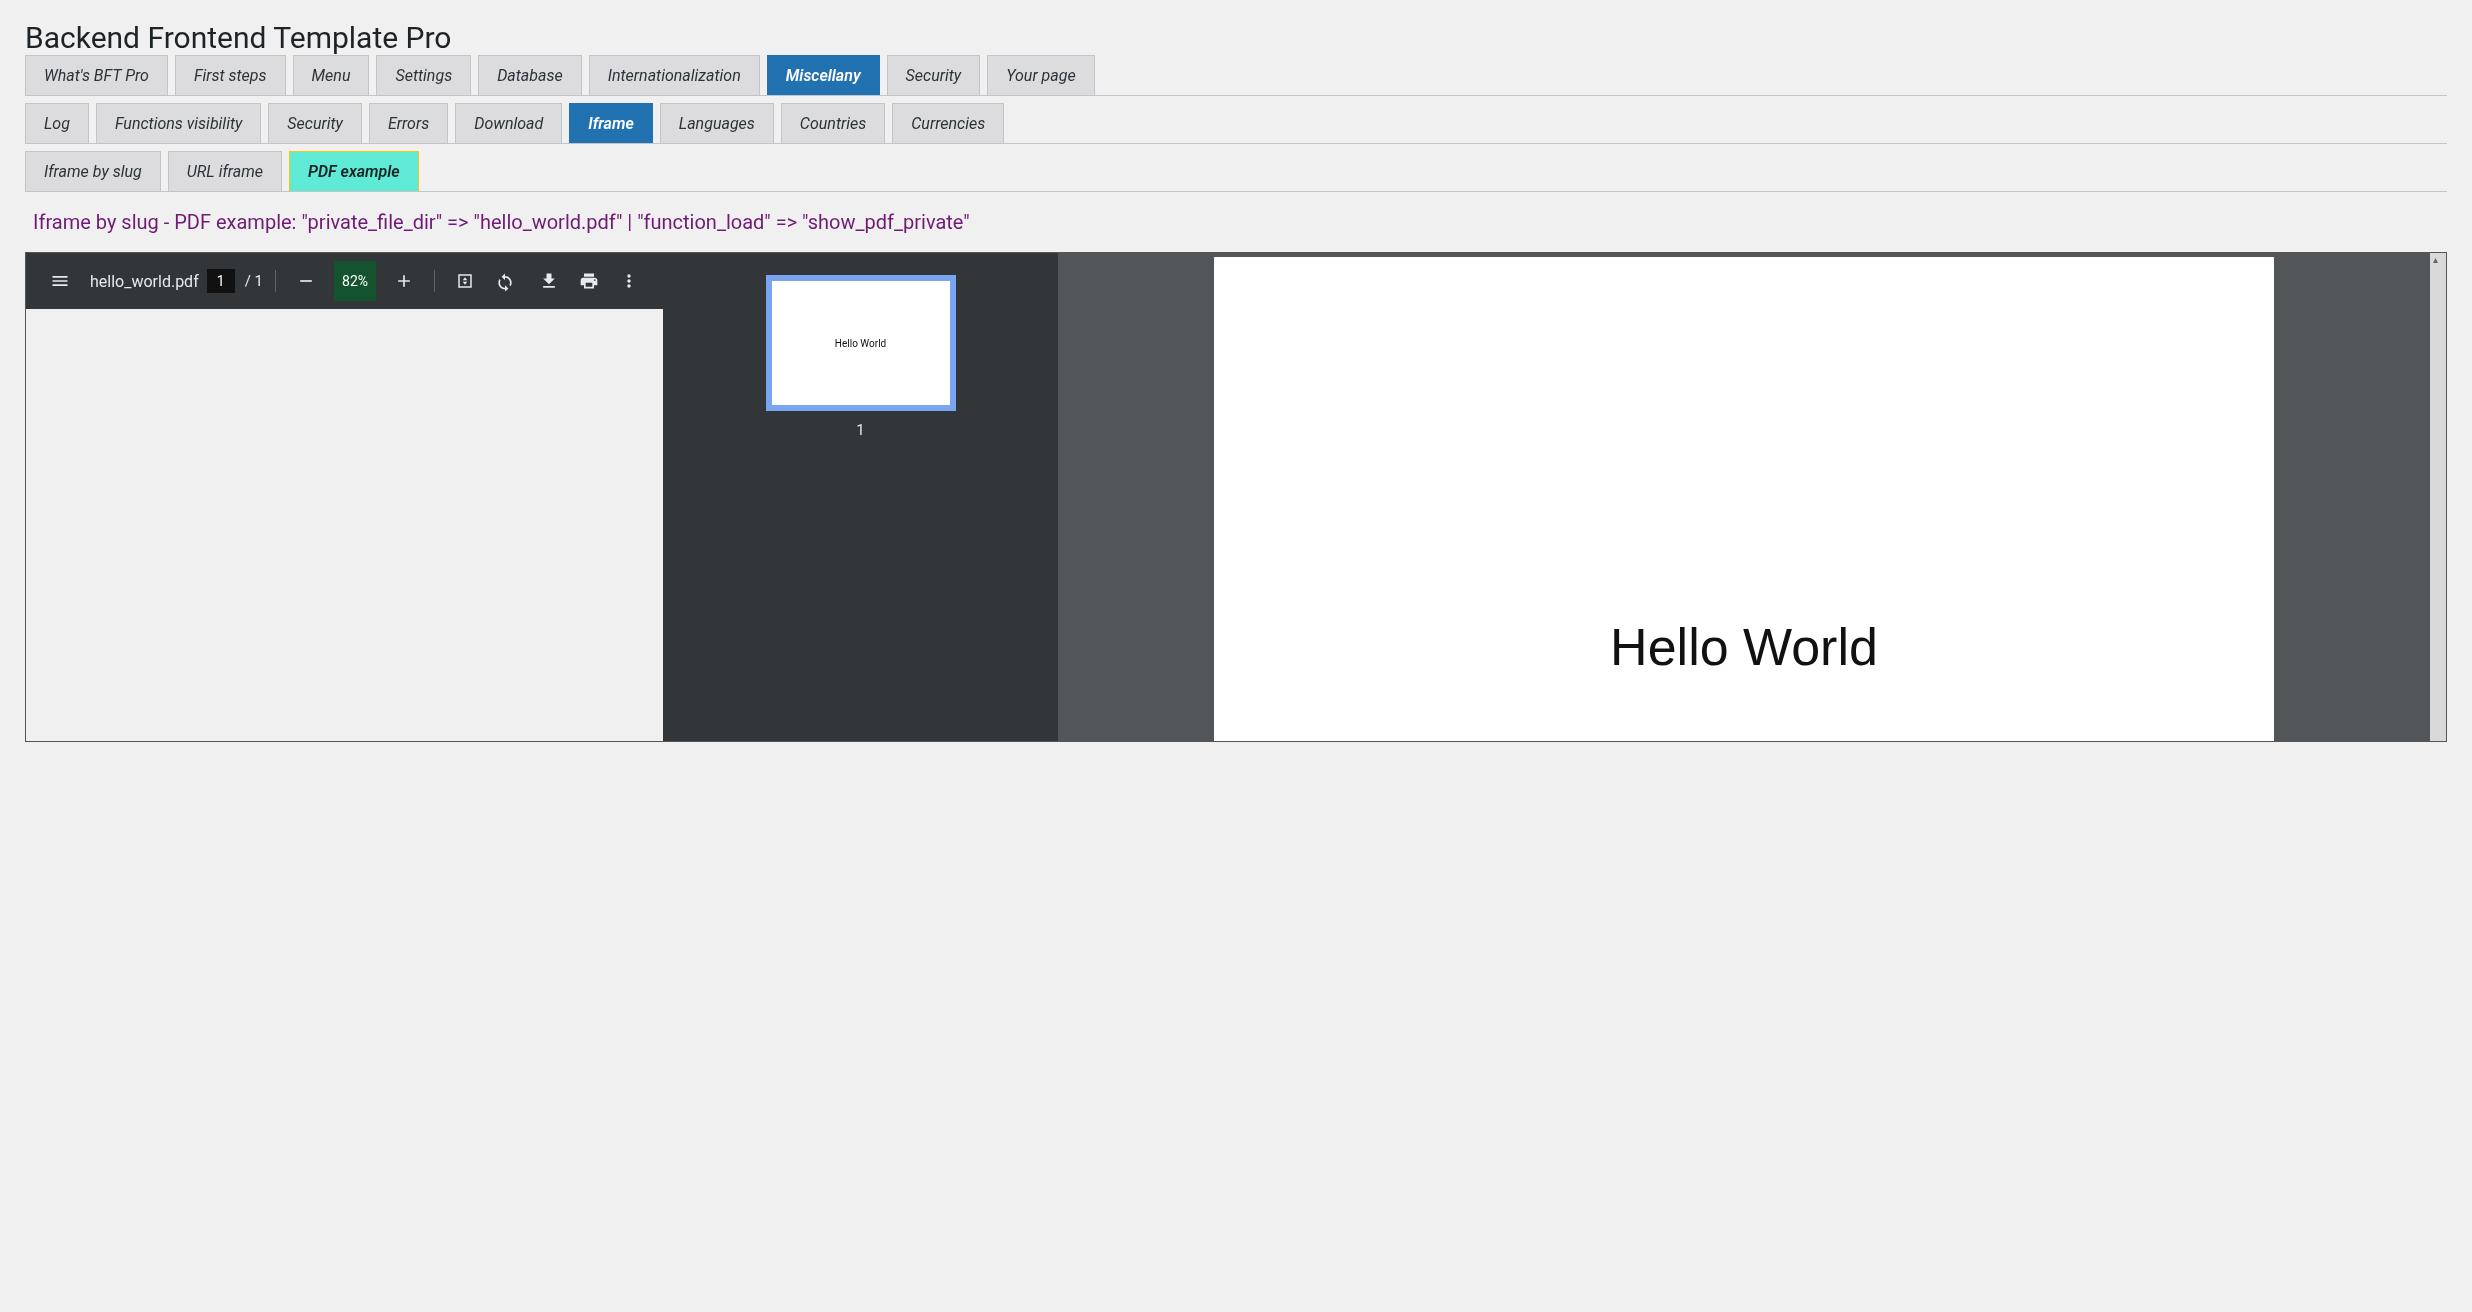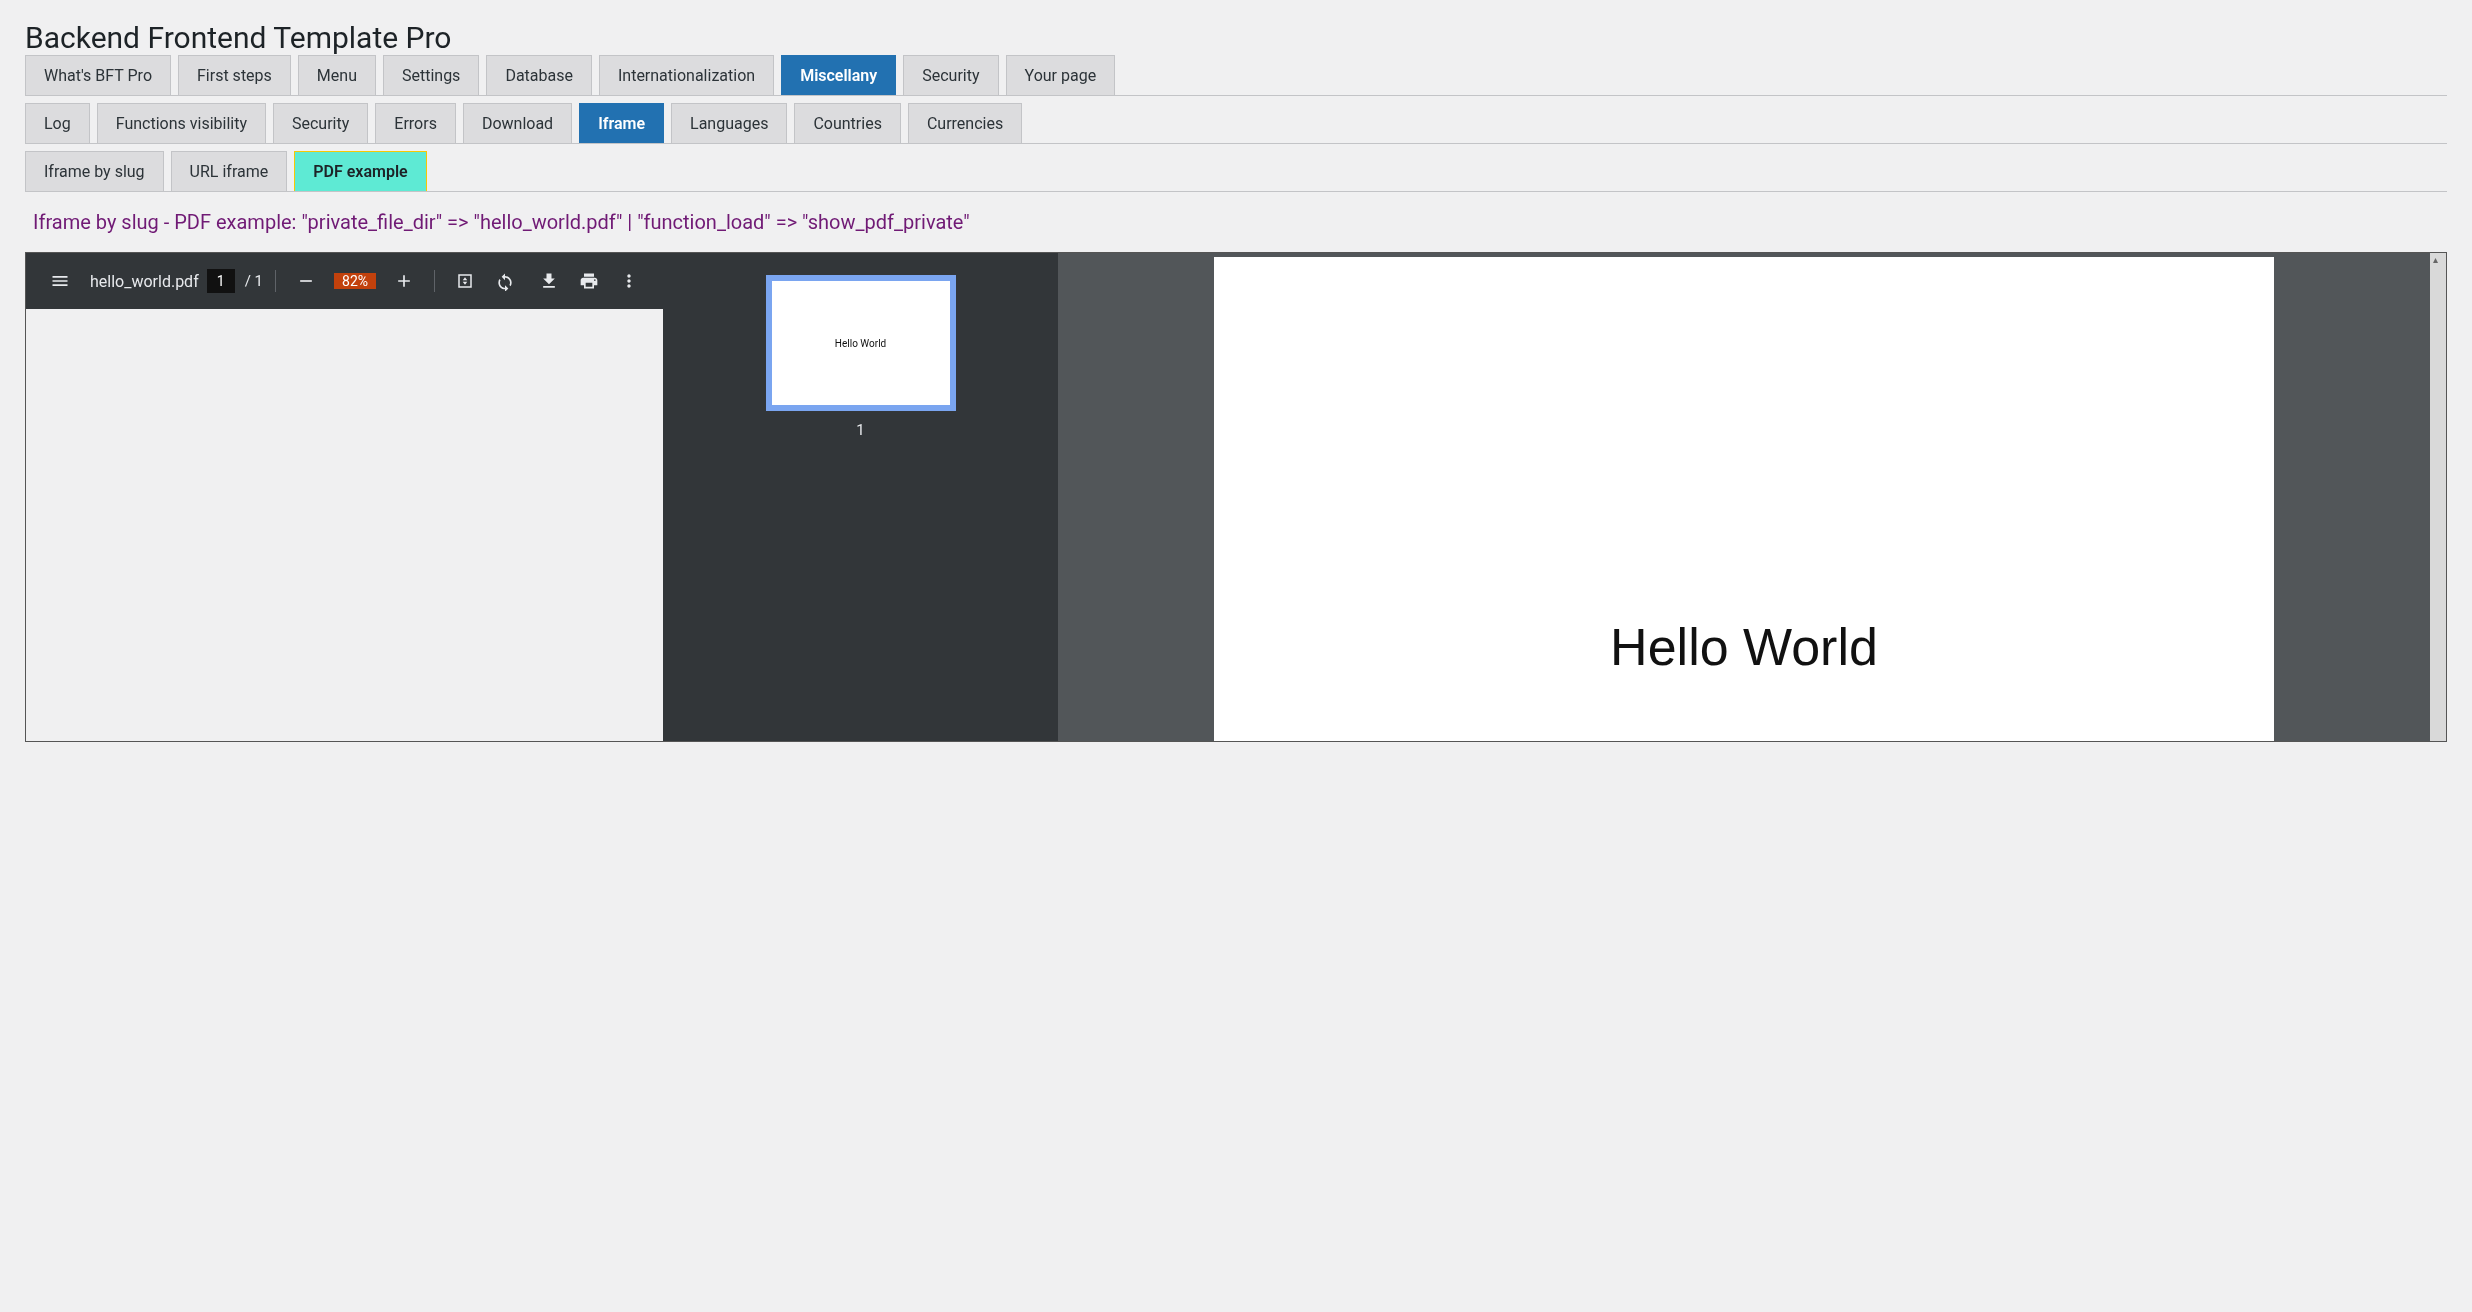--- a/index.html
+++ b/index.html
@@ -23,20 +23,21 @@
       flex-wrap: wrap;
     }
     .tab {
       background: #dcdcde;
       color: #2c3338;
       border: 1px solid #c3c4c7;
       border-bottom: none;
       padding: 10px 18px;
       cursor: pointer;
       font-size: 16px;
+      font-style: italic;
     }
     .tab.active-blue {
       background: #2271b1;
       color: #fff;
       border-color: #2271b1;
       font-weight: 600;
     }
     .tab.active-yellow {
       background: #5eead4;
       color: #1d2327;
@@ -80,24 +81,24 @@
       color:#fff;
       width:28px;
       height:24px;
       display:inline-flex;
       align-items:center;
       justify-content:center;
       font-size:14px;
     }
     .page-total { margin-left:6px; font-size:15px; color:#e8eaed; }
     .zoom-level {
-      background:#c2410c;
+      background:#14532d;
       color:#fff;
       padding:2px 8px;
-      height:16px;
+      height:40px;
       display:inline-flex;
       align-items:center;
       font-size:14px;
       margin:0 6px;
     }
     .pdf-body {
       flex:1;
       display:flex;
       overflow:hidden;
     }

